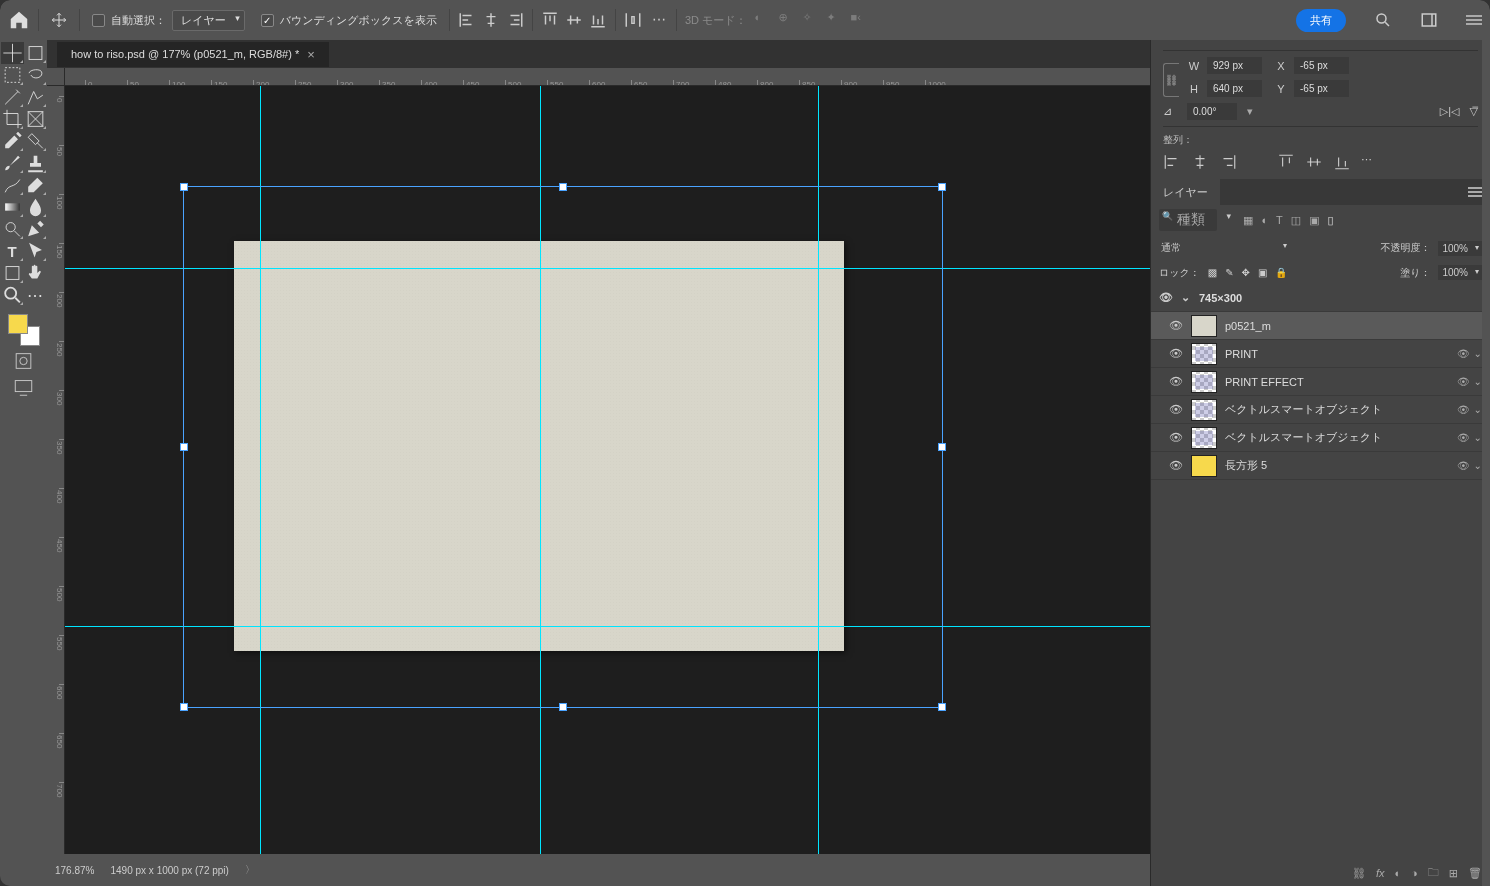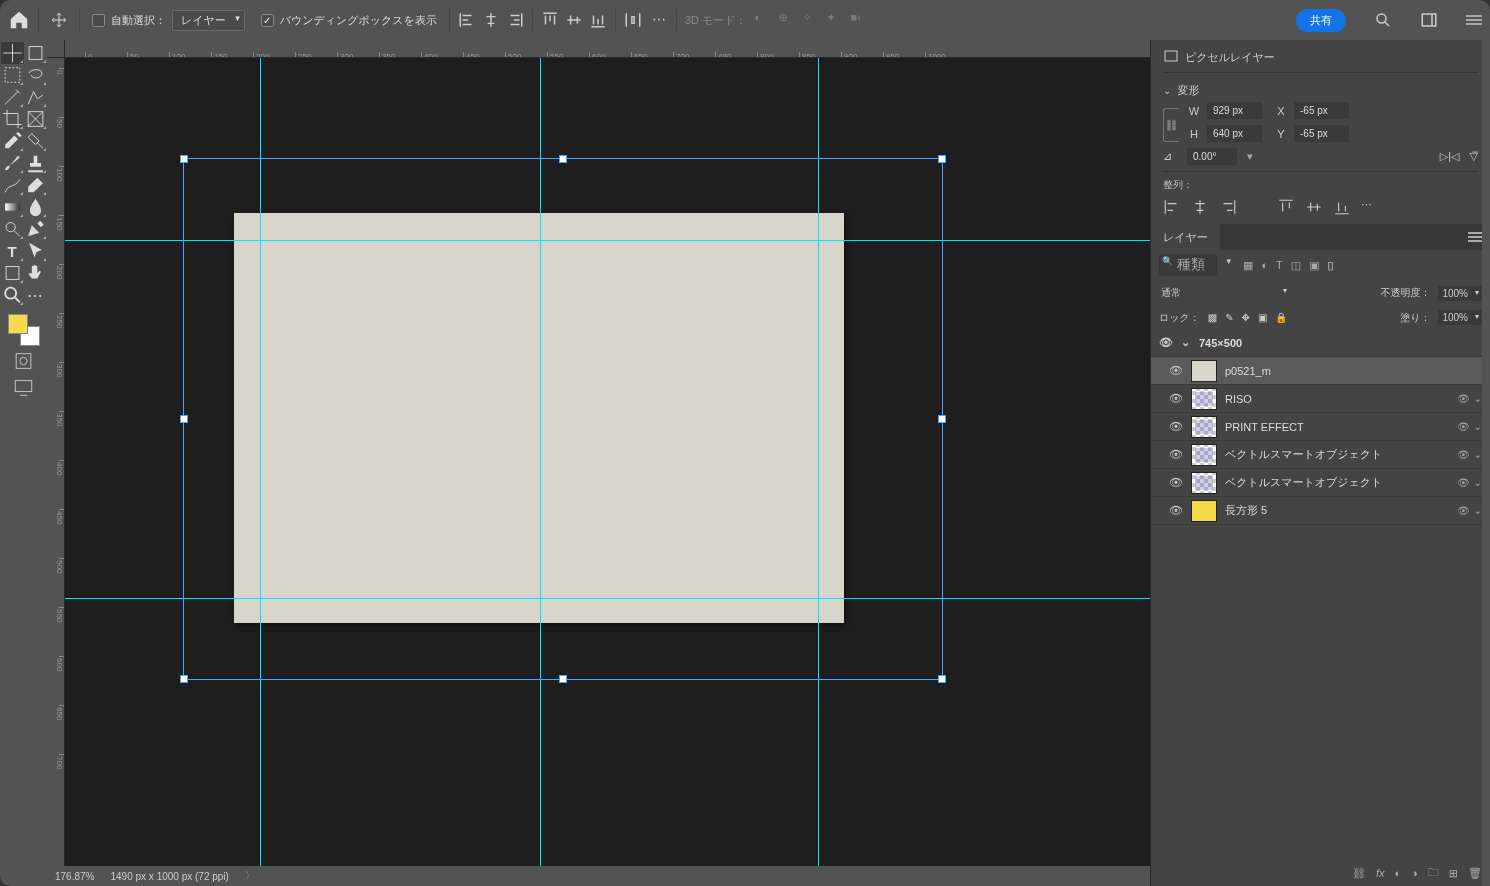--- a/index.html
+++ b/index.html
@@ -37,21 +37,21 @@
 .ruler-v { width: 18px; background: #535353; border-right: 1px solid #2a2a2a; position: absolute; top: 18px; bottom: 20px; left: 0; color: #999; font-size: 8px; overflow: hidden; }
 .ruler-corner { width: 18px; height: 18px; background: #535353; position: absolute; top: 0; left: 0; border-right: 1px solid #2a2a2a; border-bottom: 1px solid #2a2a2a; }
 .rtick-h { position: absolute; border-left: 1px solid #888; height: 5px; bottom: 0; padding-left: 2px; }
 .rtick-v { position: absolute; border-top: 1px solid #888; width: 5px; right: 0; padding-top: 1px; writing-mode: vertical-rl; }
 .viewport { position: absolute; left: 18px; top: 18px; right: 0; bottom: 20px; background: #1e1e1e; overflow: hidden; }
 .paper { position: absolute; left: 169px; top: 155px; width: 610px; height: 410px; background: #d8d6ca; box-shadow: 2px 2px 6px rgba(0,0,0,0.5); background-image: radial-gradient(circle, rgba(0,0,0,0.02) 1px, transparent 1px); background-size: 3px 3px; }
 .guide-v { position: absolute; top: 0; bottom: 0; width: 1px; background: #00e5ff; }
 .guide-h { position: absolute; left: 0; right: 0; height: 1px; background: #00e5ff; }
 .selbox { position: absolute; border: 1px solid #4aa3ff; }
 .handle { position: absolute; width: 8px; height: 8px; background: #fff; border: 1px solid #4aa3ff; }
-.statusbar { height: 20px; background: #535353; display: flex; align-items: center; color: #ccc; font-size: 10px; padding: 0 8px; gap: 16px; }
+.statusbar { height: 32px; background: #535353; display: flex; align-items: center; color: #ccc; font-size: 10px; padding: 0 8px; gap: 16px; }
 .panels { width: 340px; background: #444; display: flex; flex-direction: column; border-left: 1px solid #2a2a2a; }
 .panel-header { height: 26px; background: #383838; display: flex; align-items: center; padding-right: 6px; }
 .panel-tab { padding: 6px 12px; font-size: 11px; color: #ccc; background: #444; }
 .panel-menu { margin-left: auto; color: #aaa; cursor: pointer; }
 .prop-section { padding: 8px 12px; color: #ccc; font-size: 11px; }
 .prop-row { display: flex; align-items: center; gap: 6px; margin-bottom: 6px; }
 .prop-label { width: 14px; text-align: center; }
 .prop-input { background: #3a3a3a; border: none; color: #ddd; padding: 3px 6px; width: 55px; font-size: 10px; }
 .collapse-hdr { display: flex; align-items: center; gap: 6px; font-size: 11px; color: #ccc; padding: 4px 0; }
 .collapse-hdr::before { content: "⌄"; font-size: 10px; }
@@ -332,20 +332,26 @@
       </div>
     <div class="mini-tool">
         <svg viewBox="0 0 24 24" fill="none" stroke="#ccc">
           <rect x="3" y="5" width="18" height="12"></rect>
           <path d="M8 21h8"></path>
         </svg>
       </div>
   </div>
 
   <div class="doc-area">
+    <div class="tab-bar">
+      <div class="doc-tab">
+        <span>how to riso.psd @ 177% (p0521_m, RGB/8#) *</span>
+        <span class="tab-close">×</span>
+      </div>
+    </div>
     <div class="canvas-wrap">
       <div class="ruler-corner"></div>
       <div class="ruler-h" id="ruler-h">
           <div class="rtick-h" style="left: 20px;">0</div>
           <div class="rtick-h" style="left: 62px;">50</div>
           <div class="rtick-h" style="left: 104px;">100</div>
           <div class="rtick-h" style="left: 146px;">150</div>
           <div class="rtick-h" style="left: 188px;">200</div>
           <div class="rtick-h" style="left: 230px;">250</div>
           <div class="rtick-h" style="left: 272px;">300</div>
@@ -404,28 +410,21 @@
         <span>1490 px x 1000 px (72 ppi)</span>
         <span style="color:#aaa;cursor:pointer;">〉</span>
       </div>
     </div>
   </div>
 
   <div class="panels">
     <div class="side-scroll" style="position:absolute;right:0;top:40px;bottom:0;"></div>
 
     <div class="prop-section">
-      <div class="prop-row">
-          <span style="width:16px;"><svg viewBox="0 0 16 16" fill="none" stroke="#ccc">
-              <rect x="2" y="3" width="12" height="10"></rect>
-            </svg></span>
-          <span>ピクセルレイヤー</span>
-        </div>
       <div class="section-sep"></div>
-      <div class="collapse-hdr">変形</div>
       <div style="display:flex;align-items:center;gap:4px;">
         <div class="link-box">⛓</div>
         <div>
           <div class="prop-row">
               <span class="prop-label">W</span>
               <input class="prop-input" value="929 px" style="">
             </div>
           <div class="prop-row">
               <span class="prop-label">H</span>
               <input class="prop-input" value="640 px" style="">
@@ -509,31 +508,31 @@
         <span class="small-ic">✥</span>
         <span class="small-ic">▣</span>
         <span class="small-ic">🔒</span>
         <span style="margin-left:auto;">塗り：</span>
         <span class="opacity-dd">100%</span>
       </div>
       <div class="layer-list" id="layer-list">
           <div class="layer-item group">
             <span class="eye">👁</span>
             <span class="caret">⌄</span>
-            <span class="layer-name">745×500</span>
+            <span class="layer-name">745×300</span>
           </div>
           <div class="layer-item selected layer-child">
             <span class="eye">👁</span>
             <div class="thumb paper-t"></div>
             <span class="layer-name">p0521_m</span>
           </div>
           <div class="layer-item layer-child">
             <span class="eye">👁</span>
             <div class="thumb so"></div>
-            <span class="layer-name">RISO</span>
+            <span class="layer-name">PRINT</span>
             <span class="layer-icons">
               <span>👁</span>
               <span>⌄</span>
             </span>
           </div>
           <div class="layer-item layer-child">
             <span class="eye">👁</span>
             <div class="thumb so"></div>
             <span class="layer-name">PRINT  EFFECT</span>
             <span class="layer-icons">

